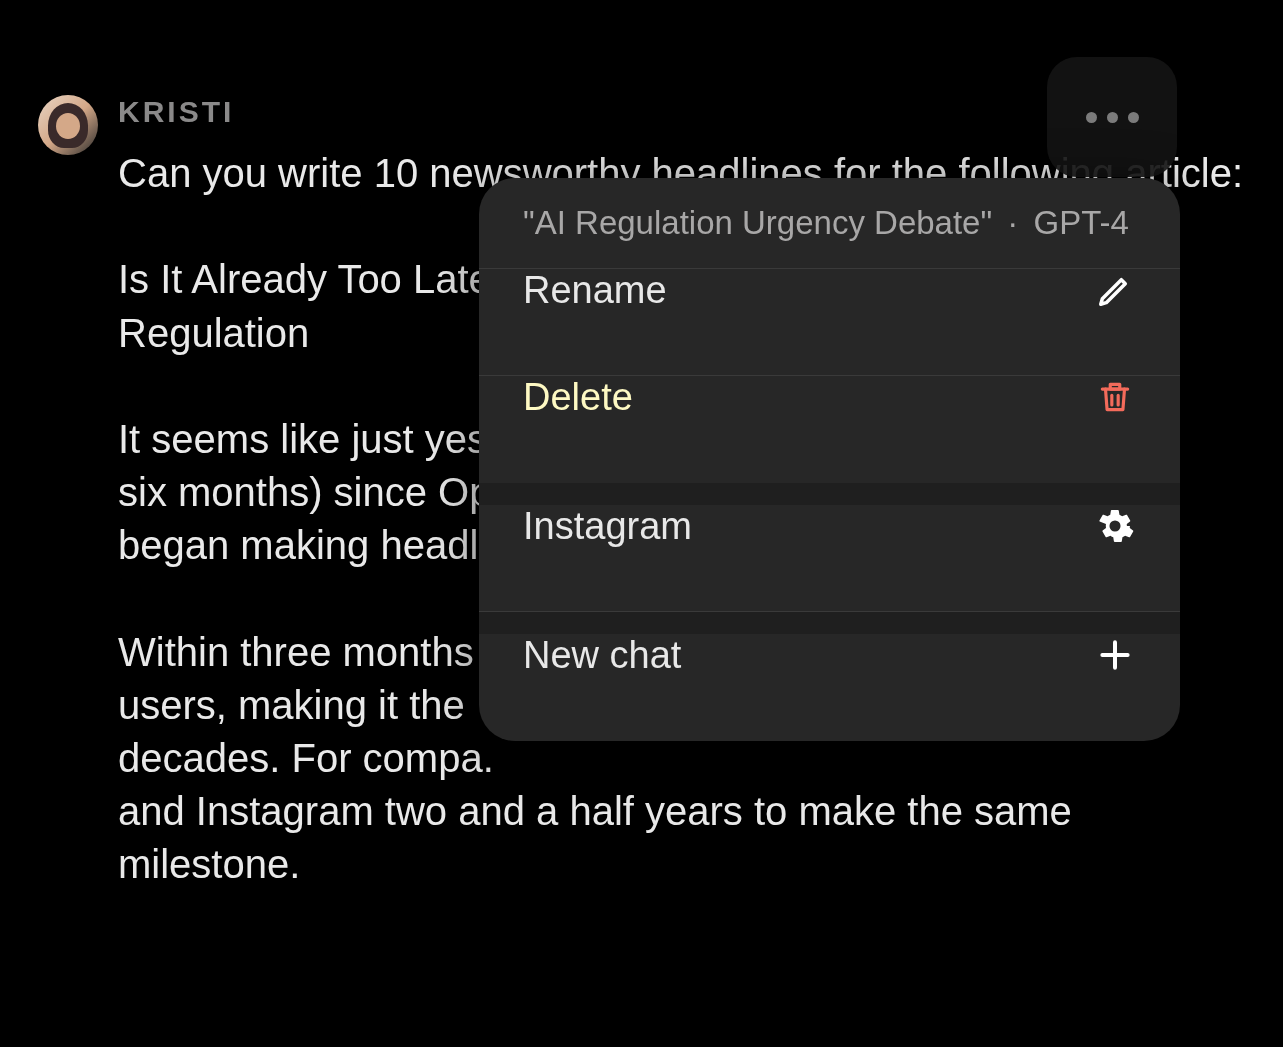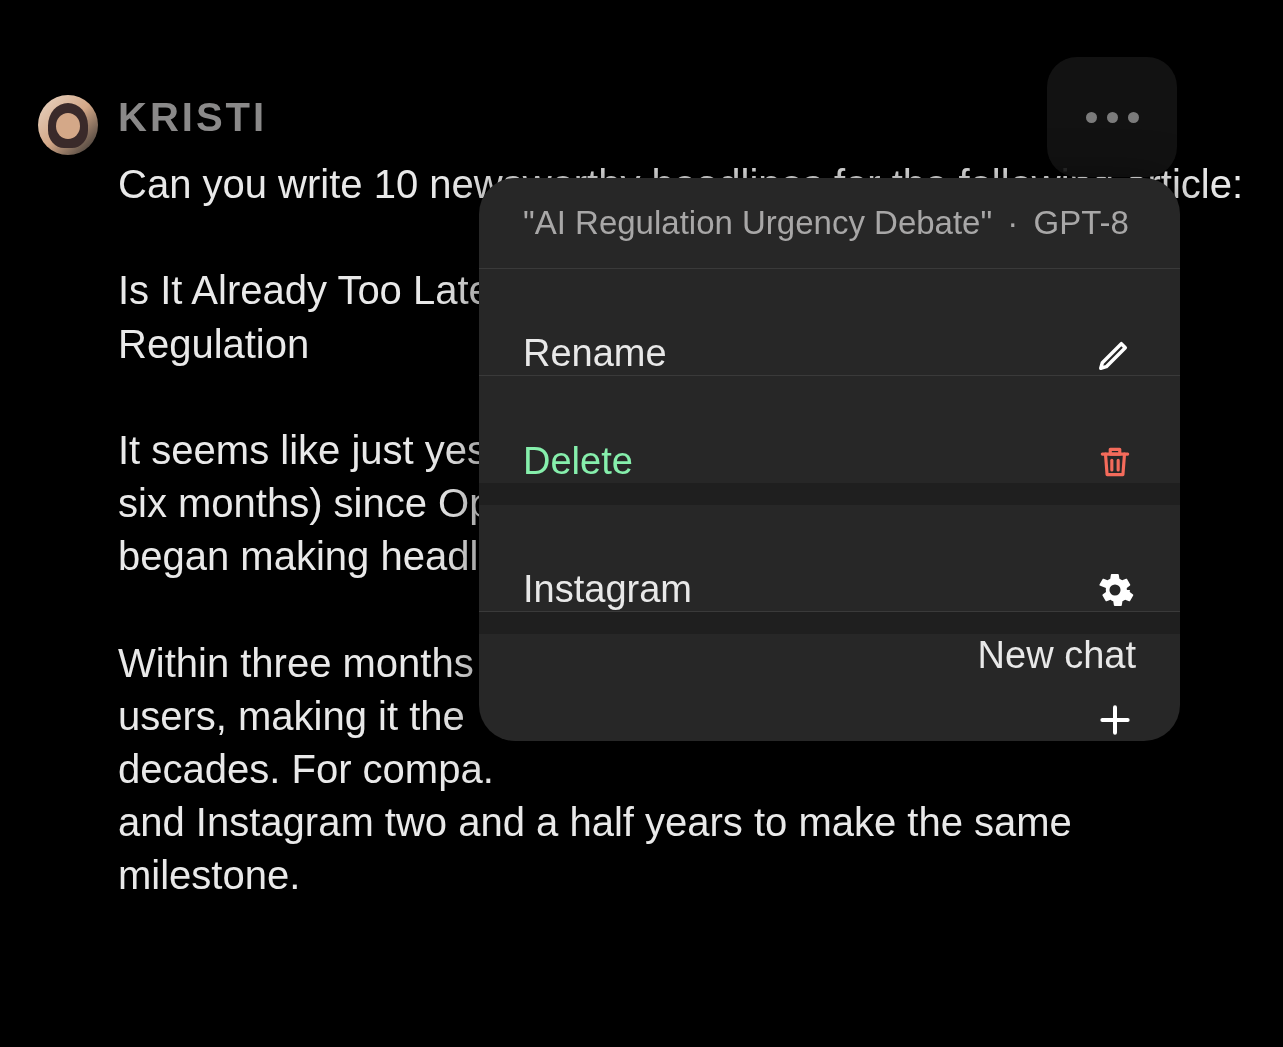--- a/index.html
+++ b/index.html
@@ -58,21 +58,21 @@
       height: 26px;
       background: #d4a888;
       border-radius: 50%;
     }
     
     .message-content {
       flex: 1;
     }
     
     .username {
-      font-size: 40px;
+      font-size: 30px;
       font-weight: 600;
       letter-spacing: 3px;
       color: #8a8989;
       margin-bottom: 18px;
     }
     
     .message-body {
       font-size: 40px;
       line-height: 1.33;
       color: #e9e9e9;
@@ -129,37 +129,36 @@
     .popover-header .sep-dot {
       margin: 0 6px;
     }
     
     .menu {
       list-style: none;
     }
     
     .menu-item {
       display: flex;
-      align-items: flex-end;
+      align-items: flex-start;
       justify-content: space-between;
       padding: 0 44px;
       height: 107px;
       font-size: 38px;
       color: #e8e8e8;
       cursor: pointer;
       border-bottom: 1px solid #3a3a3a;
     }
     
     .menu-item:last-child {
       border-bottom: none;
-      flex-direction: column;
     }
     
     .menu-item.danger {
-      color: #86efac;
+      color: #fef9c3;
       border-bottom: none;
     }
     
     .menu-item.danger .icon-slot svg {
       stroke: #f46b5b;
       fill: none;
     }
     
     .menu-divider {
       height: 22px;
@@ -209,21 +208,21 @@
     <span class="dot"></span>
     <span class="dot"></span>
     <span class="dot"></span>
   </div>
 </div>
 
 <div class="popover">
   <div class="popover-header">
     <span>"AI Regulation Urgency Debate"</span>
     <span class="sep-dot">·</span>
-    <span>GPT-8</span>
+    <span>GPT-4</span>
   </div>
   <ul class="menu">
     <li class="menu-item">
       <span>Rename</span>
       <span class="icon-slot">
         <svg viewBox="0 0 24 24" fill="none" stroke="#ffffff" stroke-width="2.2" stroke-linecap="round" stroke-linejoin="round">
           <path d="M3 21l3.5-1 12-12-2.5-2.5-12 12L3 21z"></path>
         </svg>
       </span>
     </li>

